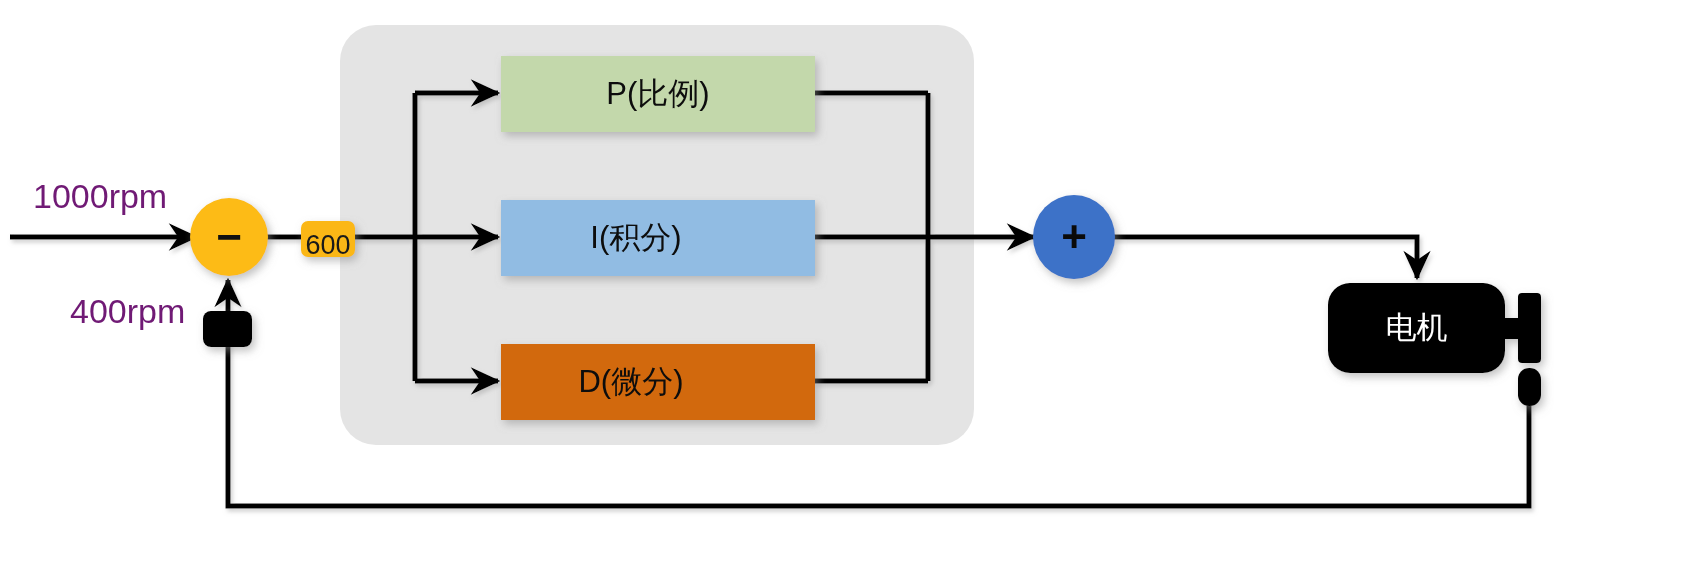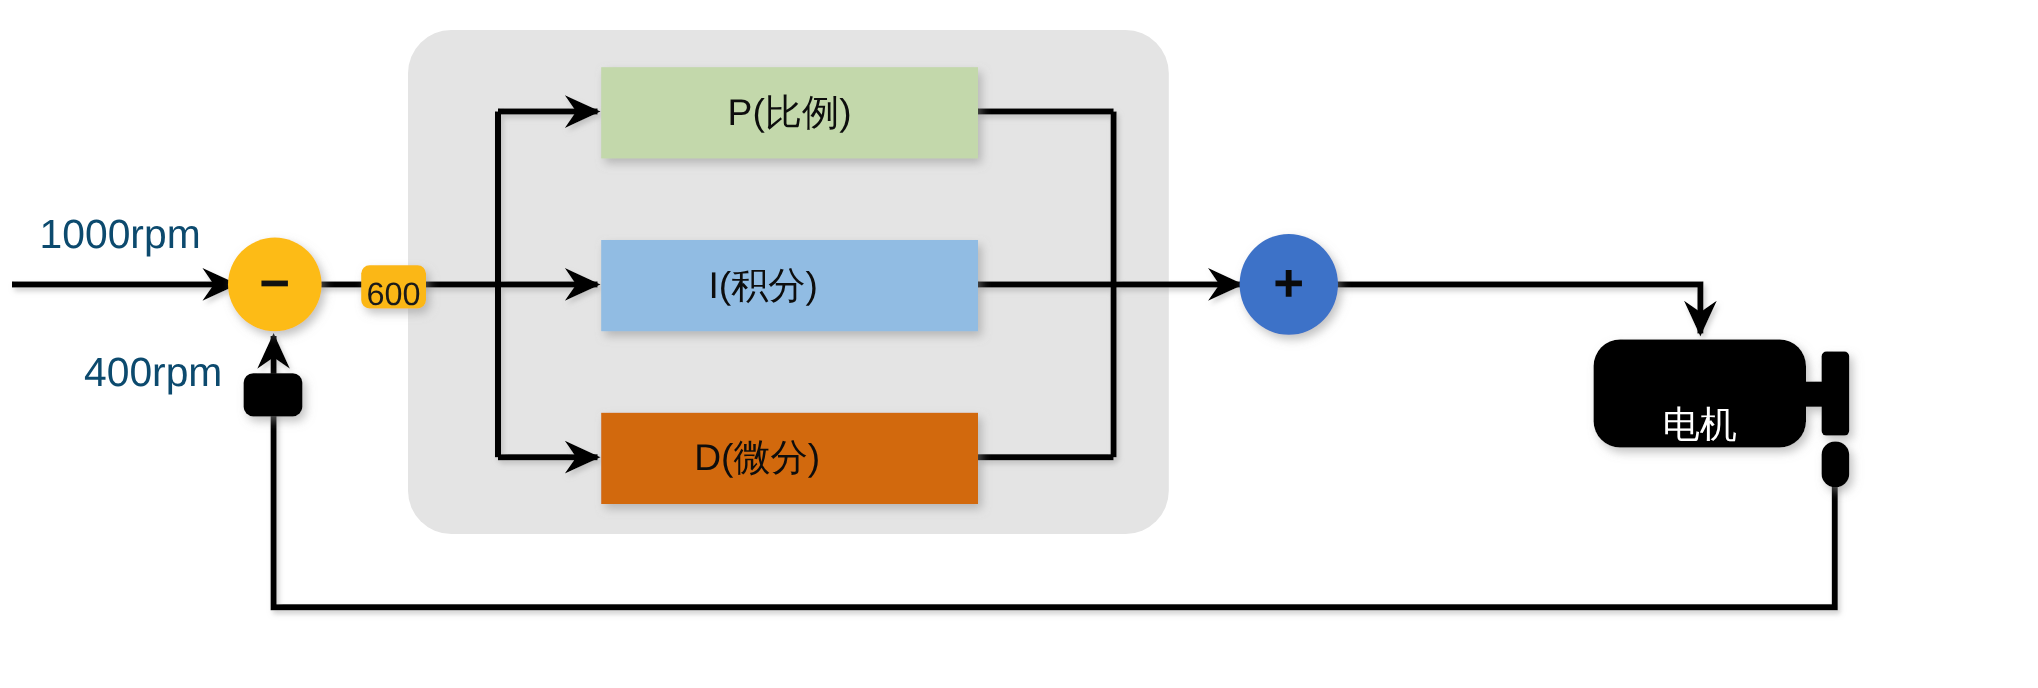--- a/index.html
+++ b/index.html
@@ -21,21 +21,21 @@
     height:573px;
   }
   .lbl{
     position:absolute;
     white-space:nowrap;
     color:#111111;
     pointer-events:none;
   }
   .rpm-label{
     font-size:34px;
-    color:#0c4a6e;
+    color:#701a75;
     letter-spacing:0px;
   }
   .block-label{
     font-size:31px;
     color:#0d0d0d;
   }
   .block-label.inv{ color:#ffffff; }
   .badge-label{
     font-size:27px;
     color:#1a1a1a;
@@ -132,15 +132,15 @@
   <div class="centerbox sign-label" style="left:1033px; top:210px; width:82px; height:54px; color:#0a0a0a;">+</div>
 
   <div class="centerbox badge-label" style="left:301px; top:221px; width:54px; height:48px;">600</div>
 
   <div class="centerbox block-label" style="left:501px; top:56px; width:314px; height:76px;">P(比例)</div>
 
   <div class="centerbox block-label" style="left:501px; top:200px; width:270px; height:76px;">I(积分)</div>
 
   <div class="centerbox block-label" style="left:501px; top:344px; width:260px; height:76px;">D(微分)</div>
 
-  <div class="centerbox block-label inv" style="left:1328px; top:283px; width:177px; height:90px;margin-top:26px;">电机</div>
+  <div class="centerbox block-label inv" style="left:1328px; top:283px; width:177px; height:90px;">电机</div>
 
 </div>
 
 </body></html>

